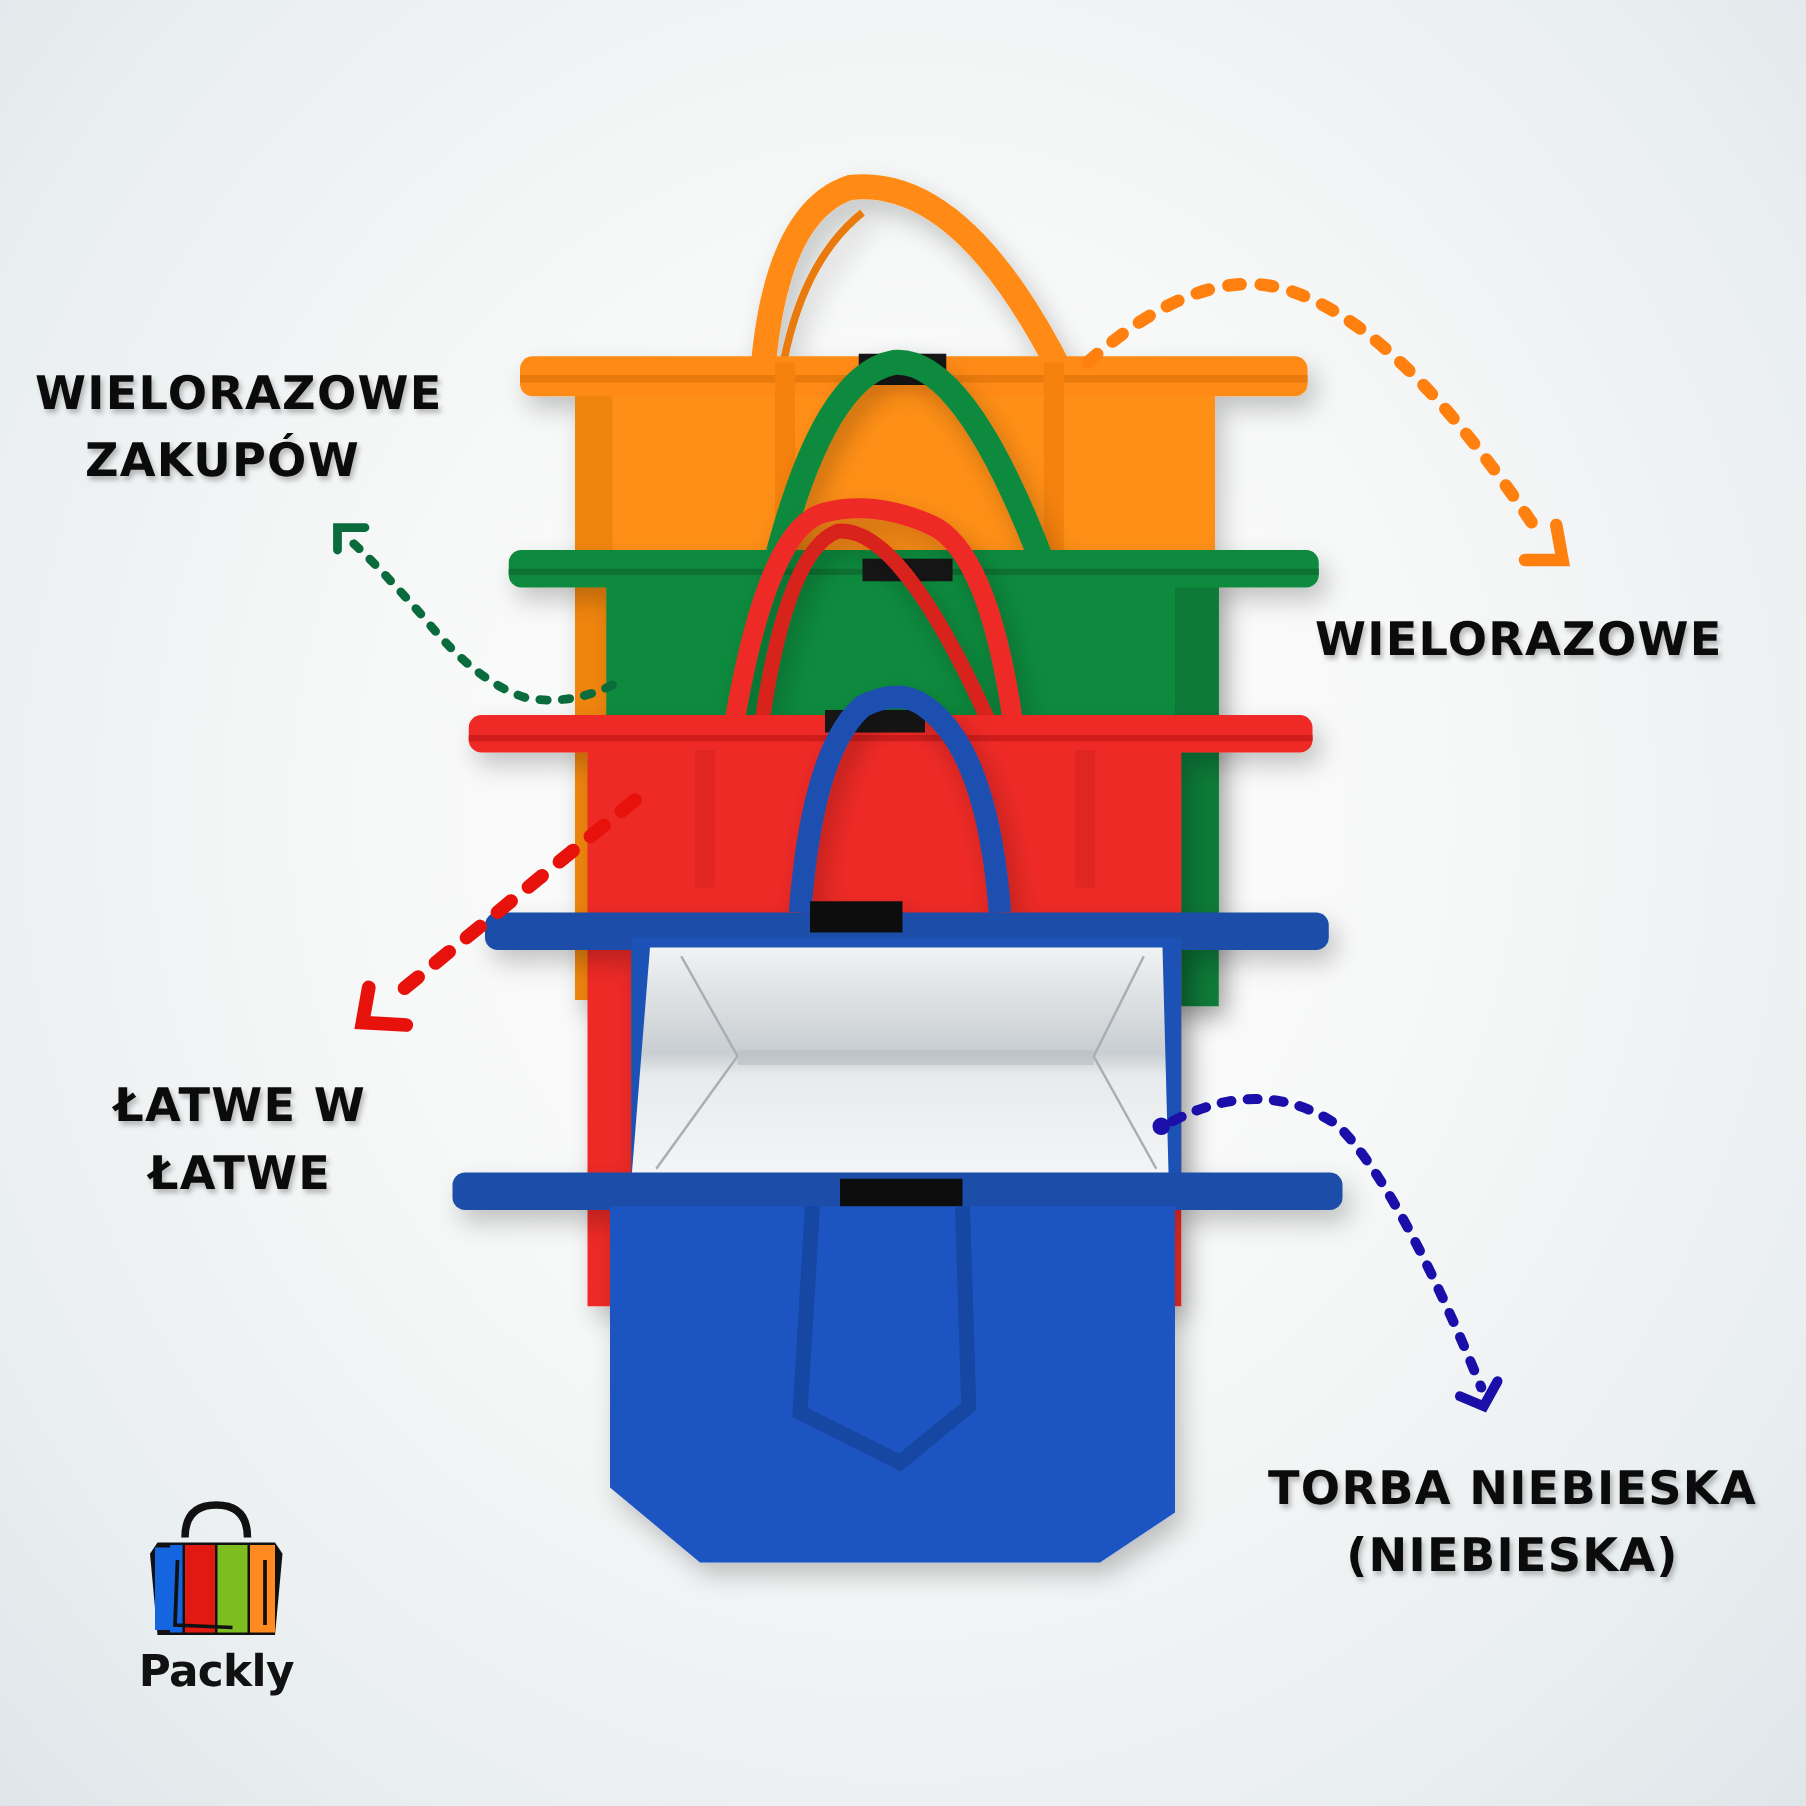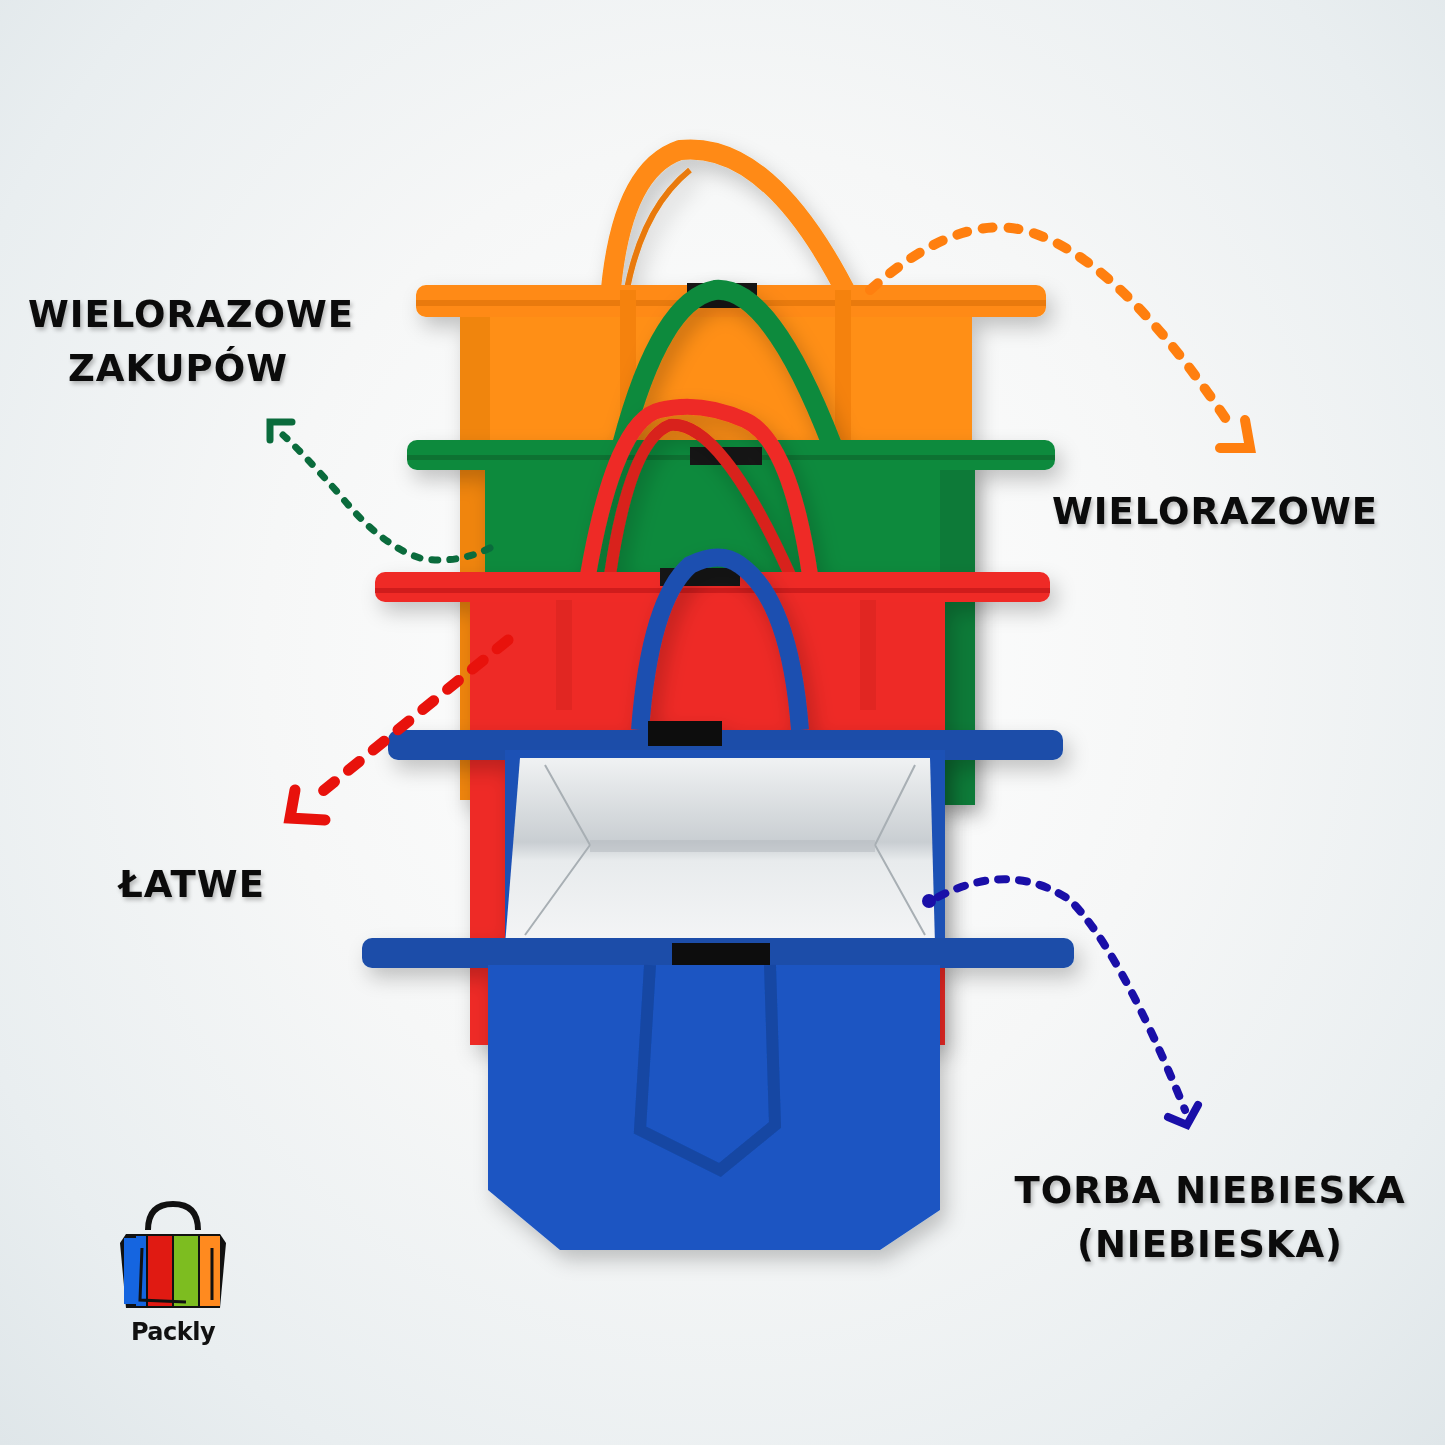--- a/index.html
+++ b/index.html
@@ -16,21 +16,21 @@
     line-height:1.45; text-align:center;
   }
   .label span { display:block; white-space:nowrap; }
   #lbl-org { left:28px; top:288px; font-size:37px; width:300px; }
   #lbl-wiel { left:1052px; top:485px; font-size:37px; }
   #lbl-latwe { left:72px; top:858px; font-size:37px; width:240px; }
   #lbl-torba { left:1000px; top:1164px; font-size:37px; width:420px; }
   .logo { position:absolute; left:108px; top:1198px; width:130px; }
   .logo-text {
     position:absolute; left:108px; top:1318px; width:130px; text-align:center;
-    font-family:"DejaVu Sans", sans-serif; font-weight:bold; font-size:24px; color:#111;
+    font-family:"DejaVu Sans", sans-serif; font-weight:bold; font-size:35px; color:#111;
     letter-spacing:-0.5px;
   }
   svg { position:absolute; left:0; top:0; }
 </style>
 </head>
 <body>
 
 <div class="stage">
 
   <svg width="1445" height="1445" viewBox="0 0 1445 1445">
@@ -114,20 +114,21 @@
   </svg>
 
   <div class="label" id="lbl-org">
     <span>WIELORAZOWE</span>
     <span>ZAKUPÓW</span>
   </div>
   <div class="label" id="lbl-wiel">
     <span>WIELORAZOWE</span>
   </div>
   <div class="label" id="lbl-latwe">
+    <span>ŁATWE W</span>
     <span>ŁATWE</span>
   </div>
   <div class="label" id="lbl-torba">
     <span>TORBA NIEBIESKA</span>
     <span>(NIEBIESKA)</span>
   </div>
 
   <svg class="logo" width="130" height="120" viewBox="0 0 130 120" style="left:108px;top:1198px;">
     <path d="M40 32 Q40 6 65 6 Q90 6 90 32" fill="none" stroke="#111" stroke-width="6"></path>
     <path d="M18 36 L112 36 L118 45 L112 110 L18 110 L12 45 Z" fill="#111"></path>

